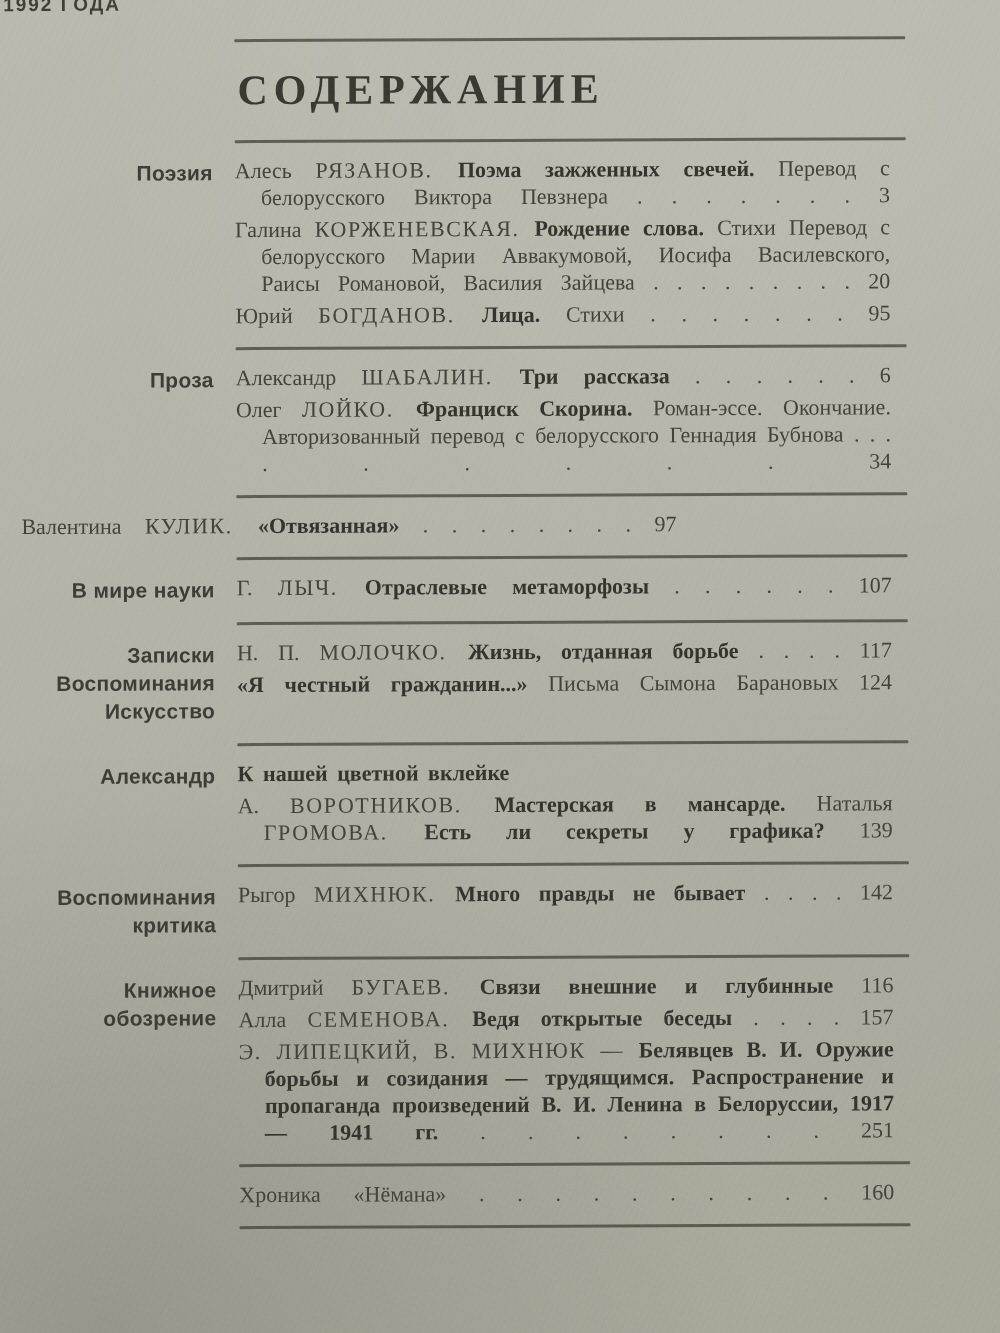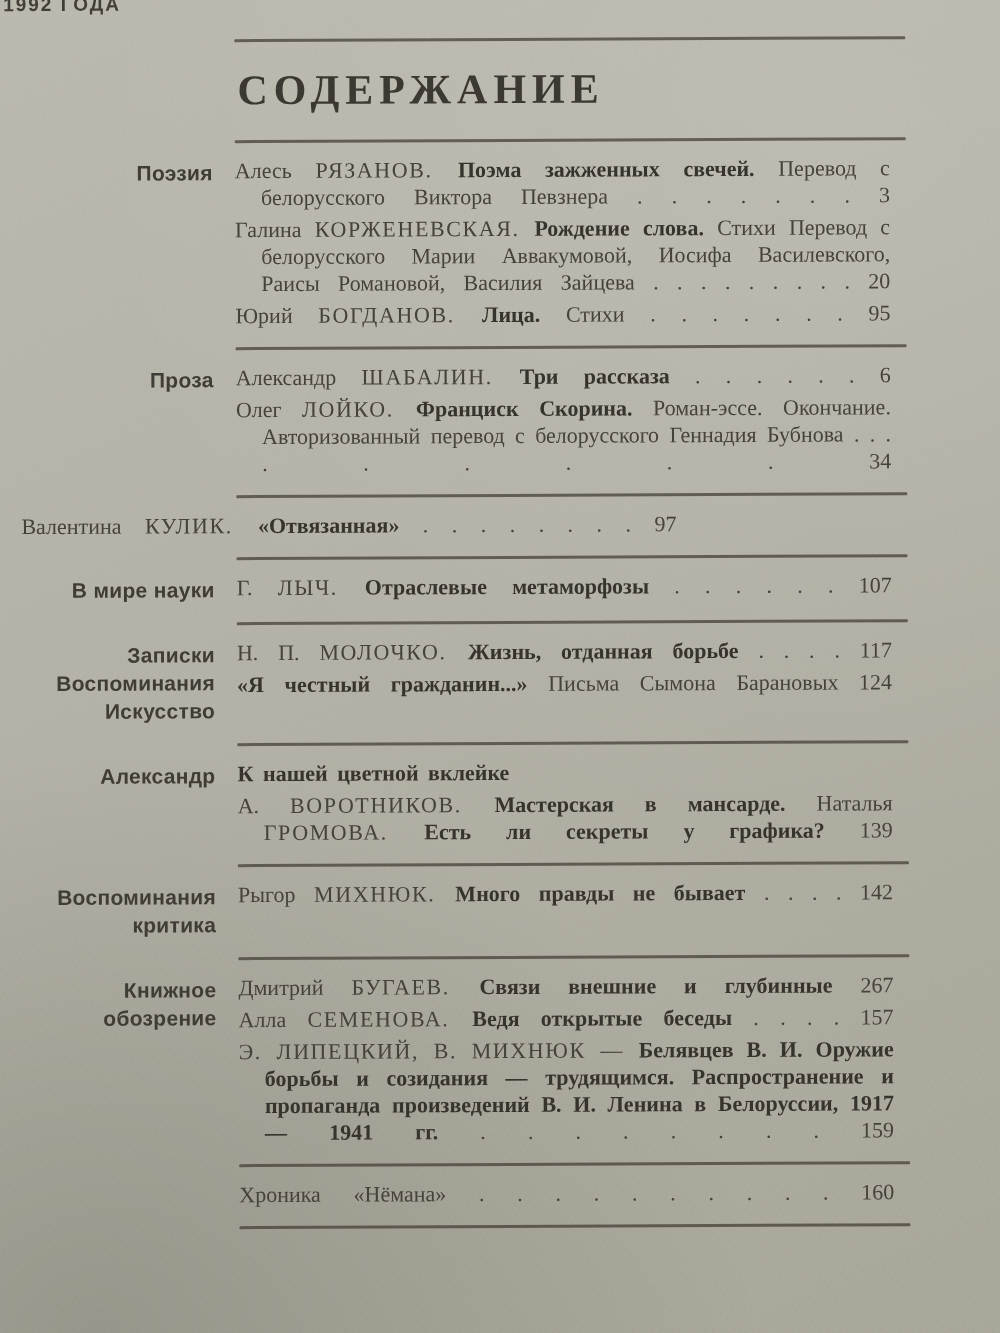--- a/index.html
+++ b/index.html
@@ -126,23 +126,23 @@
             <p class="entry"><span class="seg">Рыгор </span><span class="seg caps">МИХНЮК. </span><span class="seg bold">Много правды не бывает</span><span class="dots"> . . . .</span> <span class="pgnum">142</span></p>
           </div>
         </div>
         <div class="rule"></div>
         <div class="section-row">
           <div class="section-label">
             <div class="label-line">Книжное</div>
             <div class="label-line">обозрение</div>
           </div>
           <div class="section-entries">
-            <p class="entry"><span class="seg">Дмитрий </span><span class="seg caps">БУГАЕВ. </span><span class="seg bold">Связи внешние и глубинные</span> <span class="pgnum">267</span></p>
+            <p class="entry"><span class="seg">Дмитрий </span><span class="seg caps">БУГАЕВ. </span><span class="seg bold">Связи внешние и глубинные</span> <span class="pgnum">116</span></p>
             <p class="entry"><span class="seg">Алла </span><span class="seg caps">СЕМЕНОВА. </span><span class="seg bold">Ведя открытые беседы</span><span class="dots"> . . . .</span> <span class="pgnum">157</span></p>
-            <p class="entry"><span class="seg caps">Э. ЛИПЕЦКИЙ, В. МИХНЮК — </span><span class="seg bold">Белявцев В. И. Оружие борьбы и созидания — трудящимся. Распространение и пропаганда произведений В. И. Ленина в Белоруссии, 1917— 1941 гг.</span><span class="dots"> . . . . . . . .</span> <span class="pgnum">159</span></p>
+            <p class="entry"><span class="seg caps">Э. ЛИПЕЦКИЙ, В. МИХНЮК — </span><span class="seg bold">Белявцев В. И. Оружие борьбы и созидания — трудящимся. Распространение и пропаганда произведений В. И. Ленина в Белоруссии, 1917— 1941 гг.</span><span class="dots"> . . . . . . . .</span> <span class="pgnum">251</span></p>
           </div>
         </div>
         <div class="rule"></div>
         <div class="section-row">
           <div class="section-label"></div>
           <div class="section-entries">
             <p class="entry"><span class="seg">Хроника «Нёмана»</span><span class="dots"> . . . . . . . . . .</span> <span class="pgnum">160</span></p>
           </div>
         </div>
         <div class="rule"></div>

